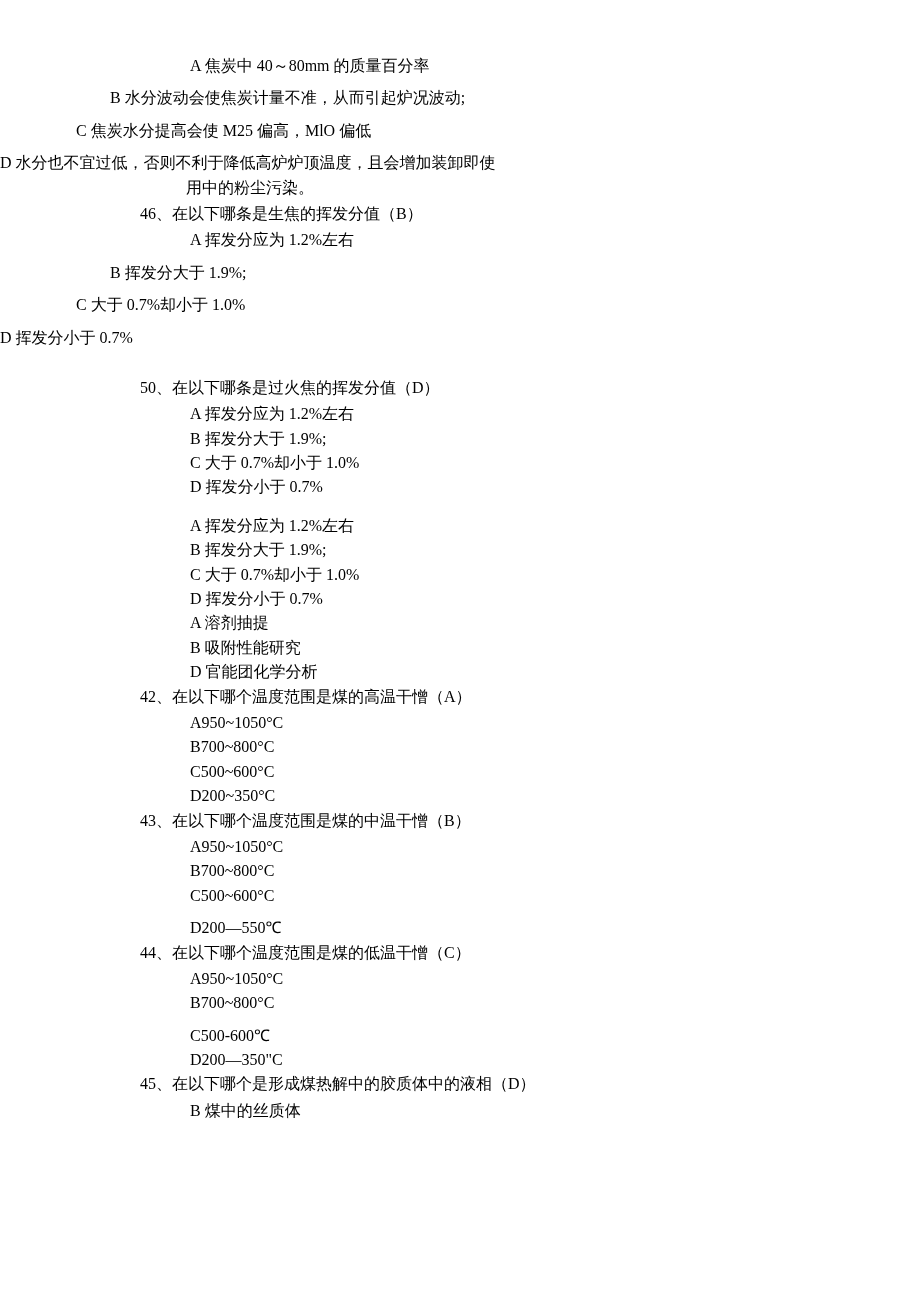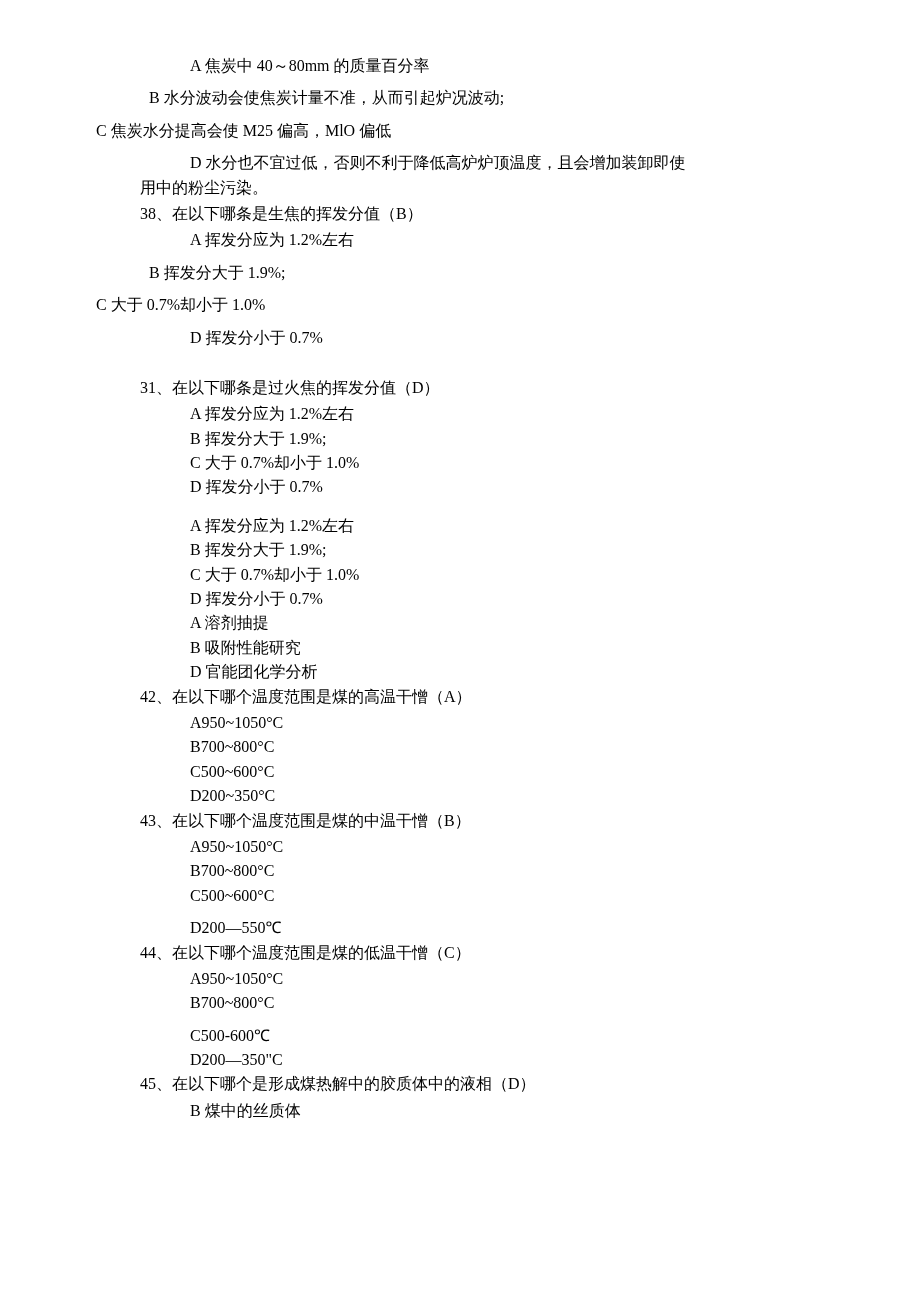--- a/index.html
+++ b/index.html
@@ -15,53 +15,53 @@
     line-height: 1.4;
     padding: 55px 0 40px 0;
   }
   .page {
     width: 780px;
   }
   .line {
     white-space: pre-wrap;
   }
   .opt-a { padding-left: 190px; margin-bottom: 10px; }
-  .opt-b { padding-left: 110px; margin-bottom: 10px; margin-left: 39px; }
-  .opt-c { padding-left: 96px; margin-bottom: 10px; }
-  .opt-d { padding-left: 190px; margin-bottom: 2px; }
+  .opt-b { padding-left: 110px; margin-bottom: 10px; }
+  .opt-c { padding-left: 76px; margin-bottom: 10px; }
+  .opt-d { margin-bottom: 2px; }
   .opt-d-trail {
-    padding-left: 140px; margin-bottom: 4px;
+    padding-left: 140px; margin-bottom: 4px; margin-left: 46px;
   }
   .qline { padding-left: 140px; margin-bottom: 4px; }
   .opt-tight { padding-left: 190px; margin-bottom: 2px; }
   .block38-gap { height: 12px; }
   .block39-gap { height: 14px; }
   .small-gap { height: 8px; }
 </style>
 </head>
 <body>
 
 <div class="page">
 
   <div class="line opt-a">A 焦炭中 40～80mm 的质量百分率</div>
   <div class="line opt-b">B 水分波动会使焦炭计量不准，从而引起炉况波动;</div>
   <div class="line opt-c">C 焦炭水分提高会使 M25 偏高，MlO 偏低</div>
   <div class="line opt-d">D 水分也不宜过低，否则不利于降低高炉炉顶温度，且会增加装卸即使</div>
   <div class="line opt-d-trail">用中的粉尘污染。</div>
 
-  <div class="line qline">38、在以下哪条是生焦的挥发分值（B）</div>
+  <div class="line qline">46、在以下哪条是生焦的挥发分值（B）</div>
   <div class="line opt-a">A 挥发分应为 1.2%左右</div>
   <div class="line opt-b">B 挥发分大于 1.9%;</div>
   <div class="line opt-c">C 大于 0.7%却小于 1.0%</div>
   <div class="line opt-d">D 挥发分小于 0.7%</div>
 
   <div class="block38-gap"></div>
   <div class="block39-gap"></div>
 
-  <div class="line qline">31、在以下哪条是过火焦的挥发分值（D）</div>
+  <div class="line qline">50、在以下哪条是过火焦的挥发分值（D）</div>
   <div class="line opt-tight">A 挥发分应为 1.2%左右</div>
   <div class="line opt-tight">B 挥发分大于 1.9%;</div>
   <div class="line opt-tight">C 大于 0.7%却小于 1.0%</div>
   <div class="line opt-tight">D 挥发分小于 0.7%</div>
 
   <div class="block39-gap"></div>
 
   <div class="line opt-tight">A 挥发分应为 1.2%左右</div>
   <div class="line opt-tight">B 挥发分大于 1.9%;</div>
   <div class="line opt-tight">C 大于 0.7%却小于 1.0%</div>

